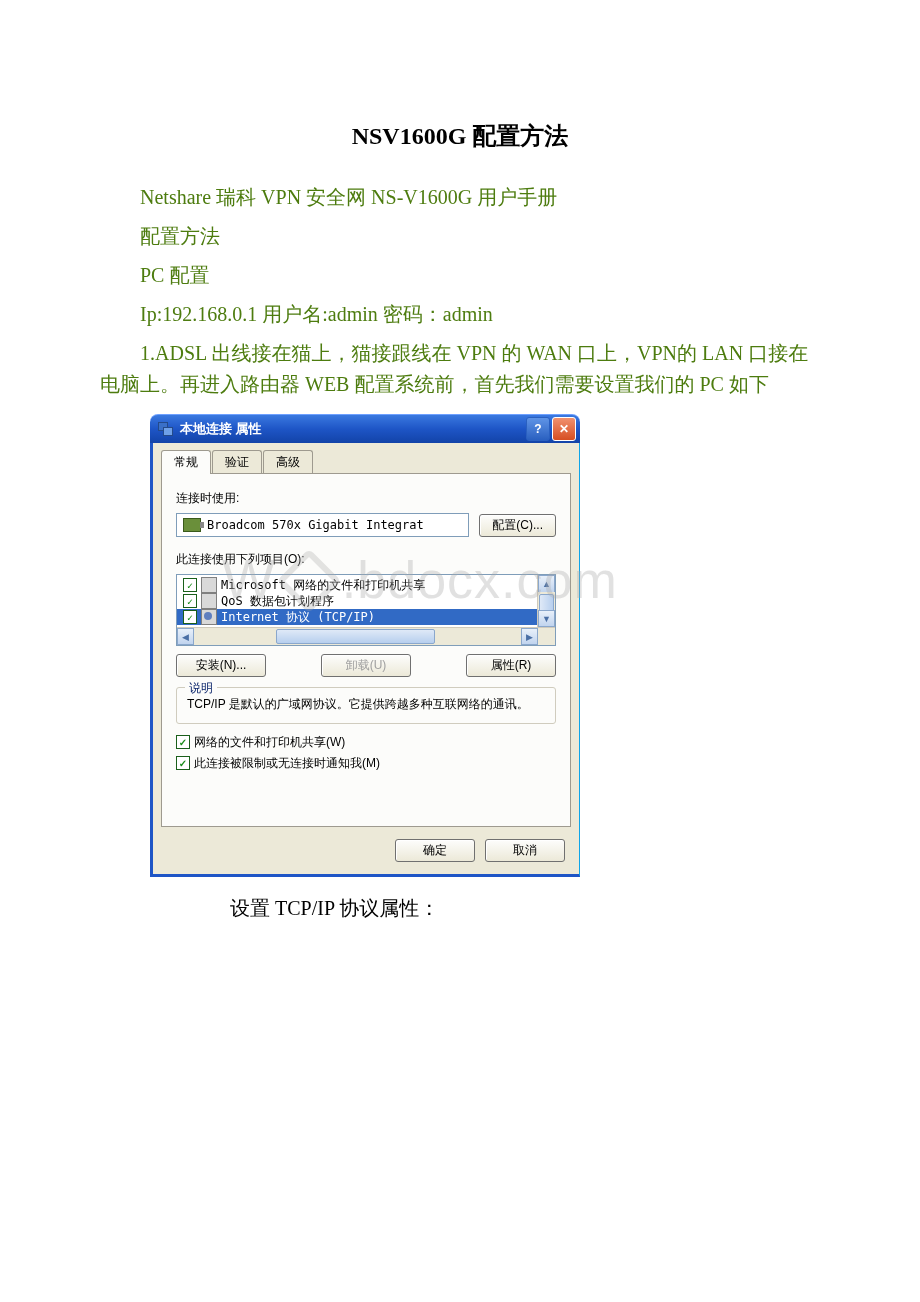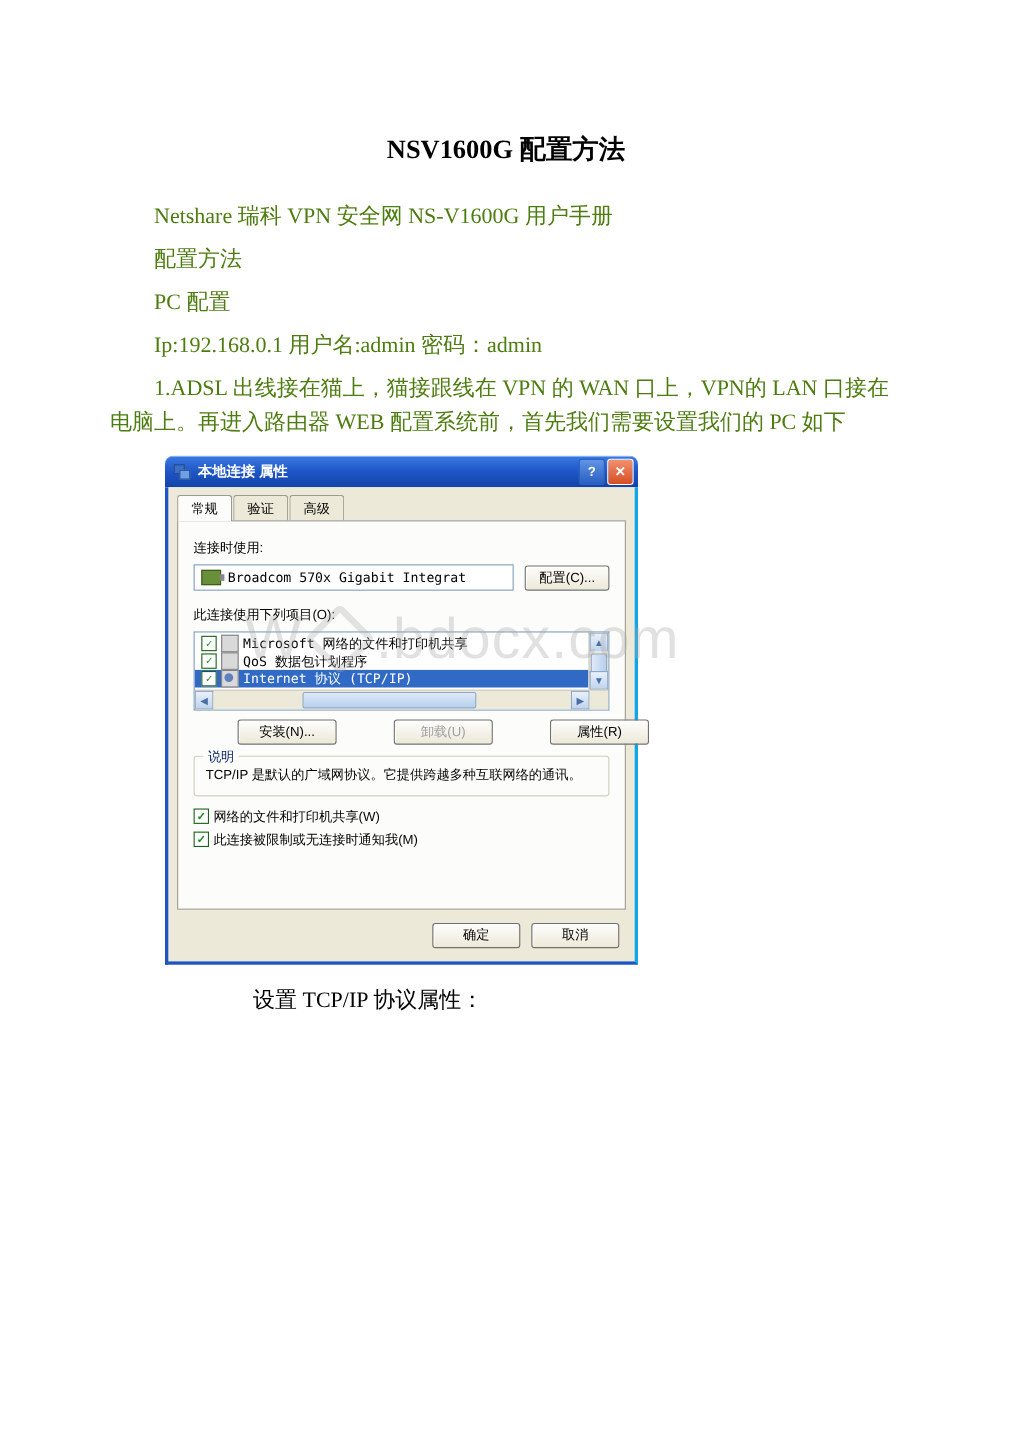--- a/index.html
+++ b/index.html
@@ -61,21 +61,21 @@
     border-radius: 3px;
     display: flex; align-items: center; justify-content: center;
     font-weight: bold;
     font-family: Tahoma, sans-serif;
   }
   .winxp .titlebar .help-btn { background: linear-gradient(to bottom,#5f94e6,#2a60c0); border:1px solid #2a60c0; color:#fff; }
   .winxp .titlebar .close-btn { background: linear-gradient(to bottom,#f1916f,#d64e22); border:1px solid #fff; color:#fff; }
   .winxp .frame {
     background: #ece9d8;
     border-left: 3px solid #1e55c6;
-    border-right: 3px solid #0ea5e9;
+    border-right: 1px solid #0ea5e9;
     border-bottom: 3px solid #1e55c6;
     padding: 6px 8px 12px 8px;
   }
   .tabs {
     display: flex;
     position: relative;
     top: 1px;
   }
   .tab {
     background: #ece9d8;
@@ -175,21 +175,21 @@
   }
   .hscroll .harrow {
     width:17px; background:linear-gradient(to bottom,#e8f0fa,#c1d4ee);
     border:1px solid #8aa7cc; box-sizing:border-box;
     display:flex;align-items:center;justify-content:center;color:#4a6fa5;font-size:9px;
   }
   .hscroll .htrack { flex:1; position:relative; margin:1px 0; background:#ece9d8;}
   .hscroll .hthumb { position:absolute; left:25%; top:0; bottom:0; width:48%; background:linear-gradient(to bottom,#dfe9f7,#b7cfee); border:1px solid #8aa7cc; border-radius:2px;}
   .hscroll .corner { width:17px; background:#ece9d8; }
   .btnrow { display:flex; gap:12px; margin:8px 0 10px 0; justify-content:space-between; }
-  .btnrow .xpbutton { flex:0 0 auto; min-width:90px;margin-left:40px; }
+  .btnrow .xpbutton { flex:0 0 auto; min-width:90px; }
   .groupbox {
     border:1px solid #d0ccbe;
     border-radius:3px;
     padding:8px 10px 10px 10px;
     position:relative;
     margin-top:6px;
   }
   .groupbox .glabel {
     position:absolute; top:-8px; left:8px;
     background:#fcfcfa; padding:0 4px; color:#0a246a; font-size:12px;

